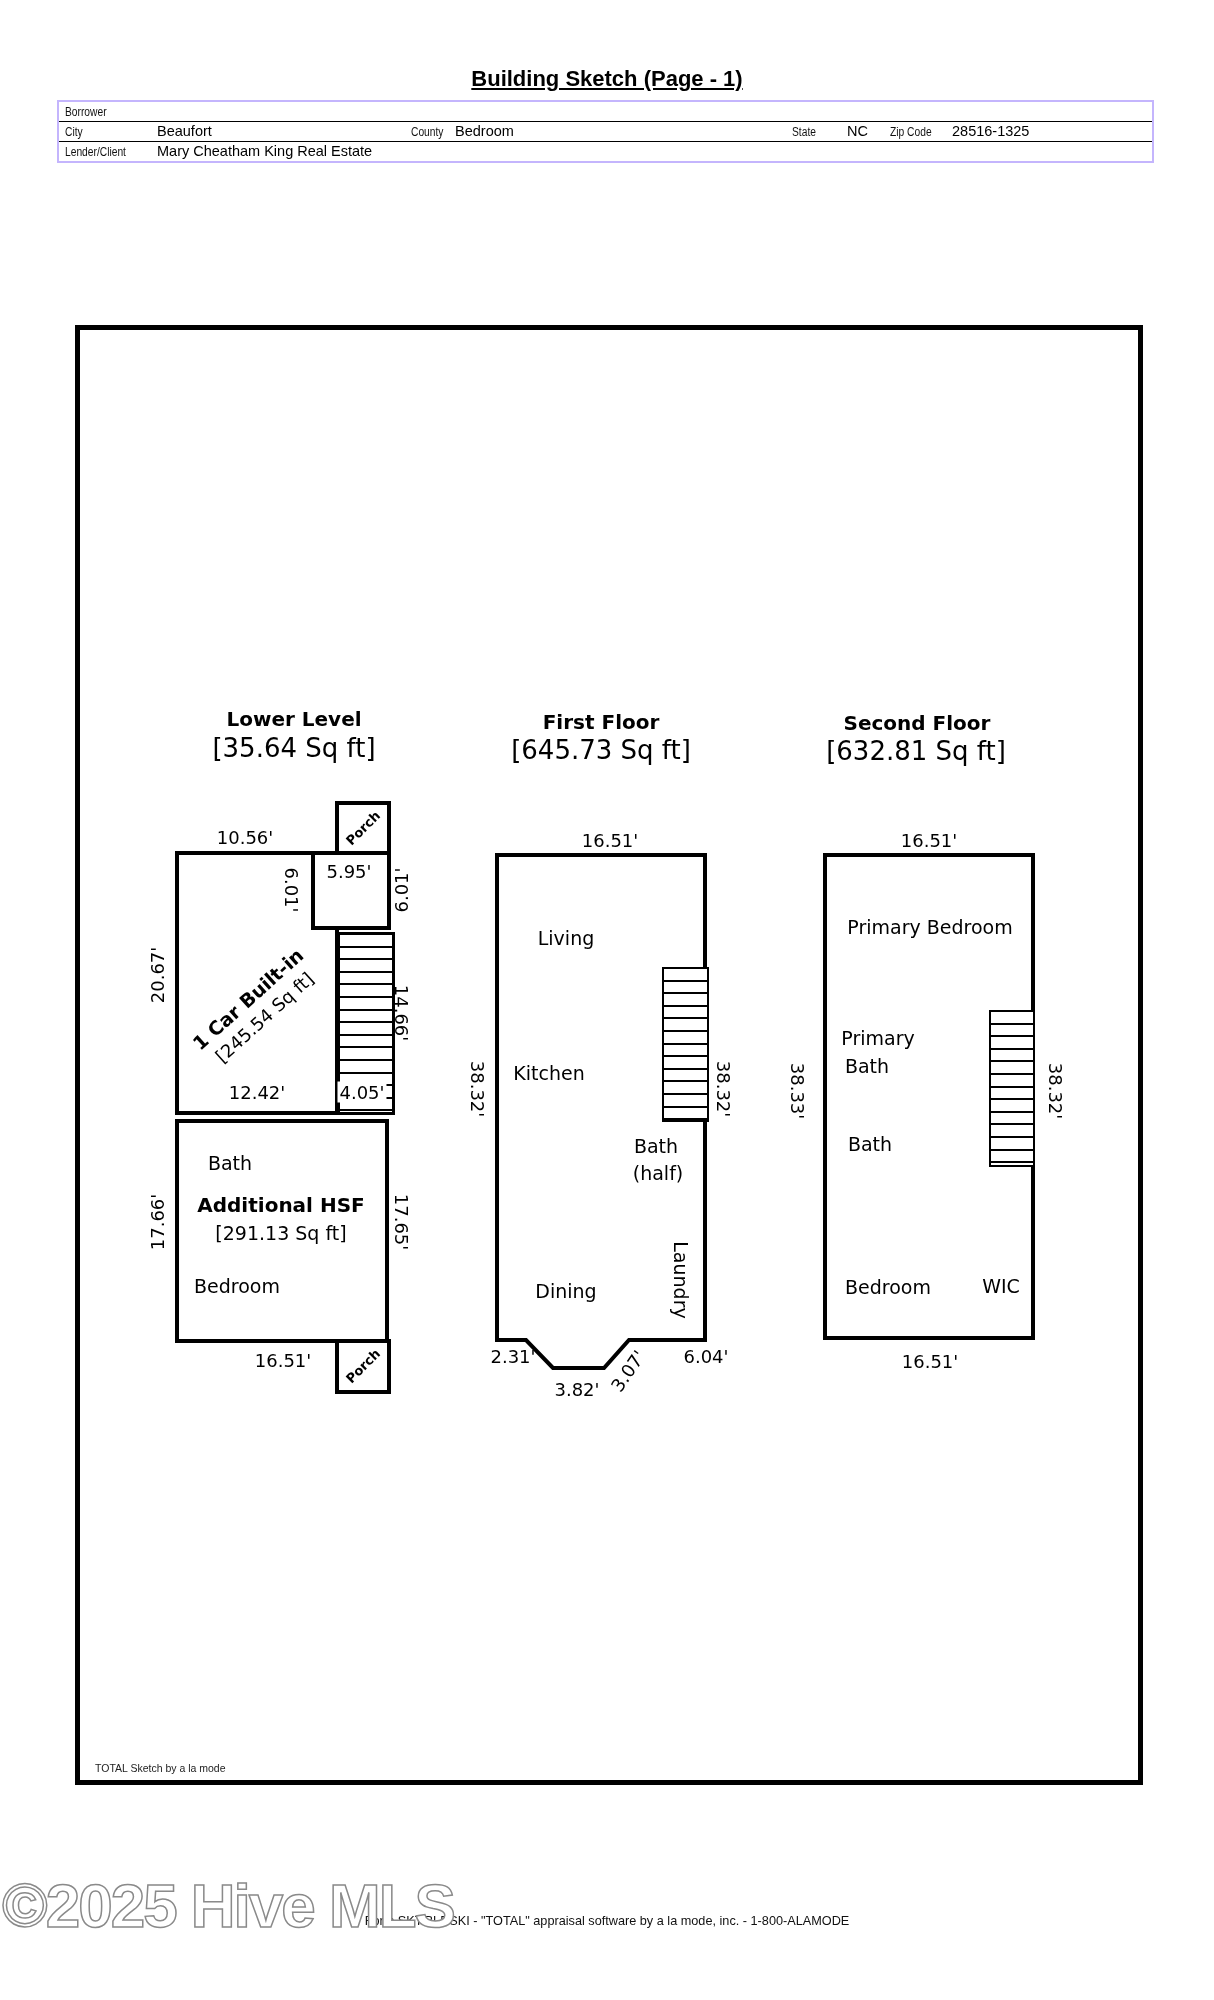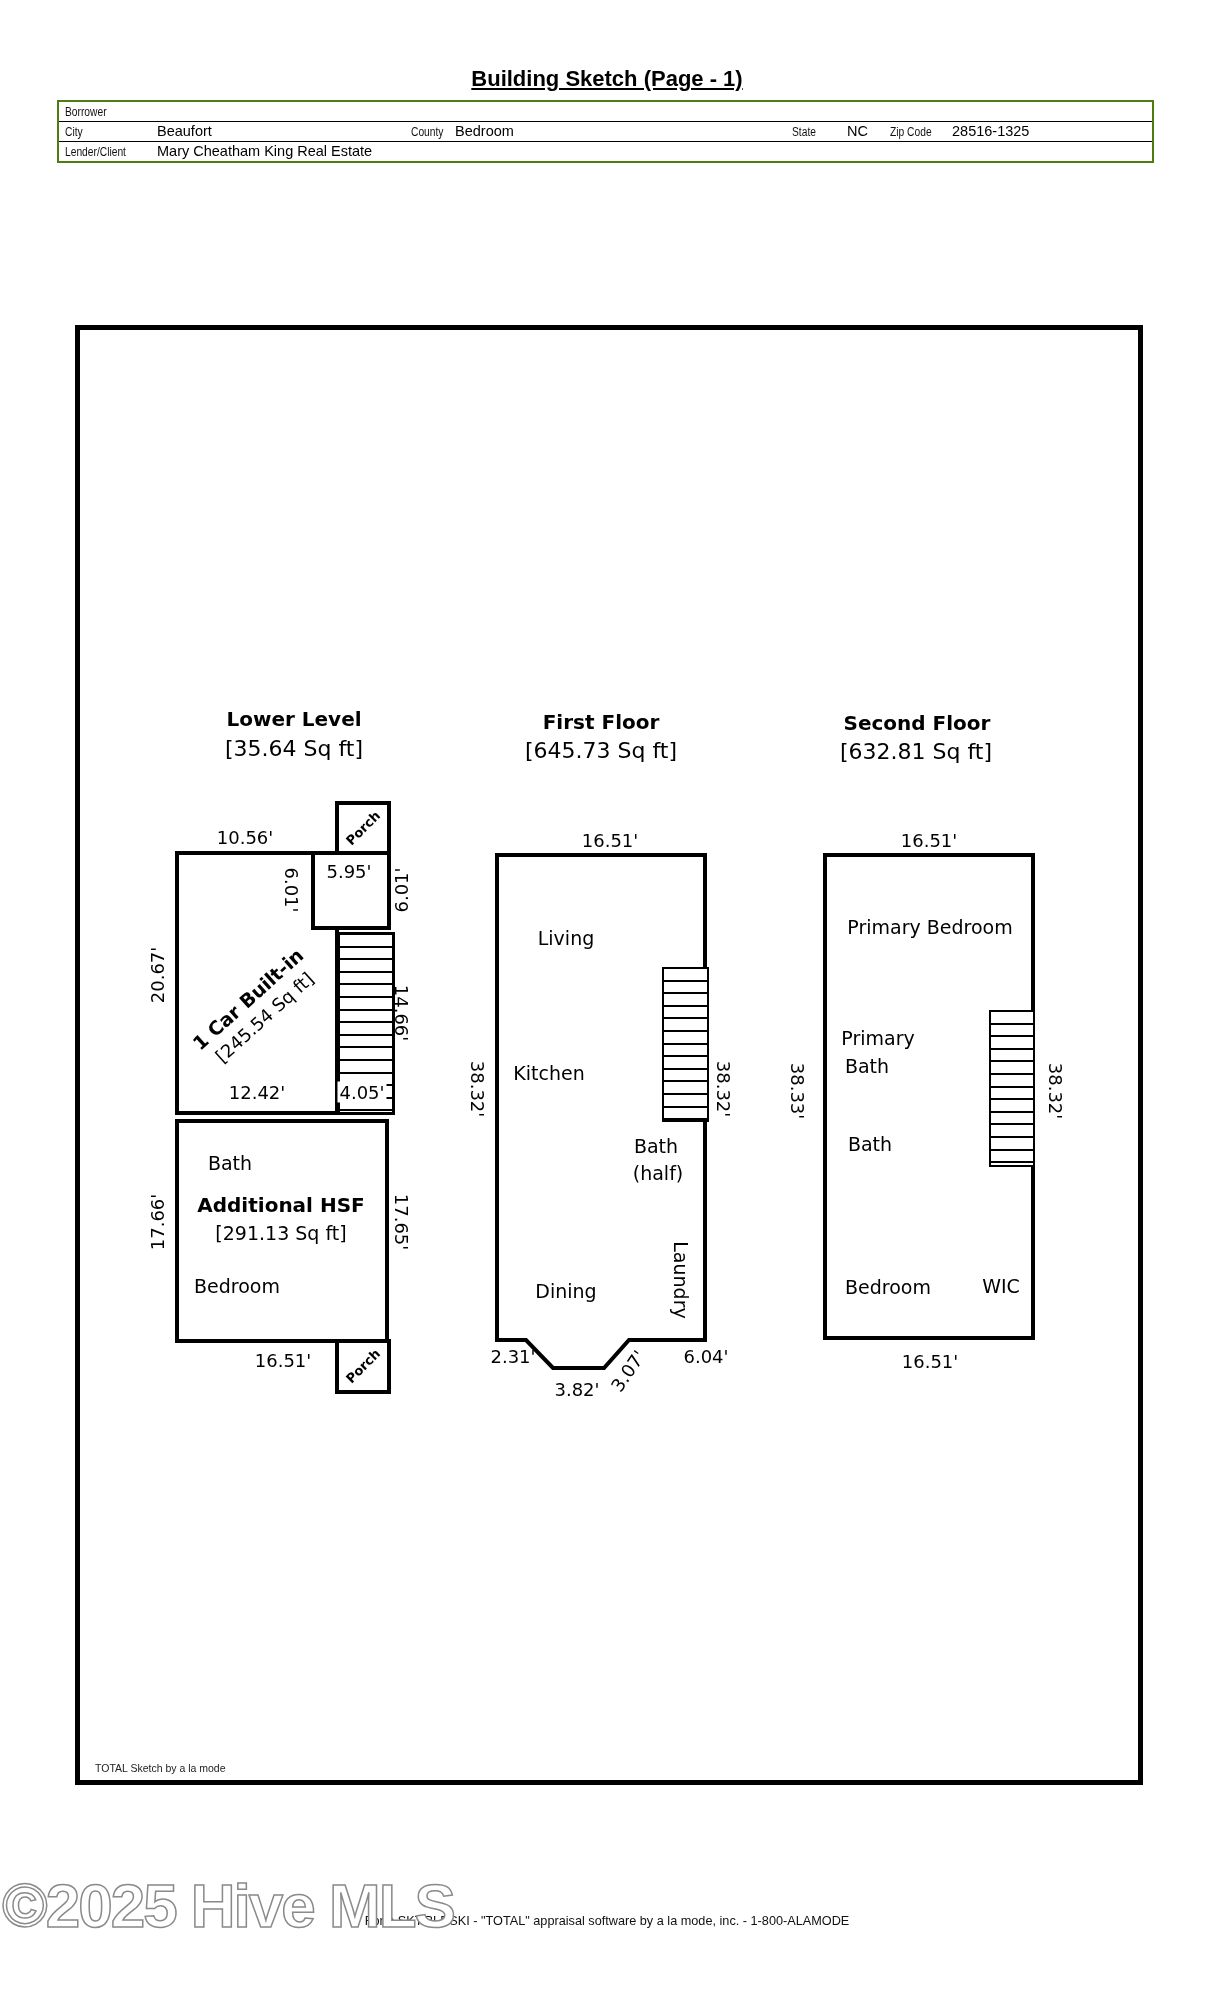--- a/index.html
+++ b/index.html
@@ -2,33 +2,33 @@
 <html><head>
 <meta charset="utf-8">
 <style>
   html,body{margin:0;padding:0;background:#fff;}
   .page{position:relative;width:1202px;height:2000px;background:#fff;overflow:hidden;
         font-family:"DejaVu Sans",sans-serif;color:#000;}
   
   .doc-title{position:absolute;left:0;top:66px;width:1214px;text-align:center;
              font-family:"Liberation Sans",sans-serif;font-size:22px;font-weight:bold;
              text-decoration:underline;}
-  .form-table{position:absolute;left:57px;top:100px;width:1093px;border:2px solid #4d7c0f;text-align:right;}
+  .form-table{position:absolute;left:57px;top:100px;width:1093px;border:2px solid #c4b5fd;text-align:right;}
   .form-row{position:relative;height:19px;border-bottom:1px solid #000;
             font-family:"Liberation Sans",sans-serif;}
   .form-row:last-child{border-bottom:none;}
   .f-label{position:absolute;top:3px;font-size:12.5px;color:#111;
            transform:scaleX(0.82);transform-origin:left center;white-space:nowrap;}
   .f-value{position:absolute;top:1px;font-size:14.5px;white-space:nowrap;}
   
   .sketch-border{position:absolute;left:75px;top:325px;width:1058px;height:1450px;
                  border:5px solid #000;}
   svg.lines{position:absolute;left:0;top:0;width:1214px;height:2000px;pointer-events:none;}
   .plan-title{position:absolute;transform:translate(-50%,-50%);font-size:20px;font-weight:bold;white-space:nowrap;}
-  .plan-area{position:absolute;transform:translate(-50%,-50%);font-size:22px;white-space:nowrap;}
+  .plan-area{position:absolute;transform:translate(-50%,-50%);font-size:26px;white-space:nowrap;}
   .room{position:absolute;transform:translate(-50%,-50%);font-size:19px;white-space:nowrap;z-index:3;}
   .dim{position:absolute;transform:translate(-50%,-50%);font-size:18px;white-space:nowrap;z-index:3;}
   .rot90{transform:translate(-50%,-50%) rotate(90deg);}
   .rotm90{transform:translate(-50%,-50%) rotate(-90deg);}
   .rotm55{transform:translate(-50%,-50%) rotate(-55deg);}
   .porch-label{position:absolute;transform:translate(-50%,-50%) rotate(-45deg);
                font-size:13px;font-weight:bold;z-index:3;white-space:nowrap;}
   .garage-label{position:absolute;transform:translate(-50%,-50%) rotate(-42deg);
                 text-align:center;line-height:1.3;z-index:3;white-space:nowrap;}
   .garage-label .l1{font-size:19px;font-weight:bold;display:block;}

